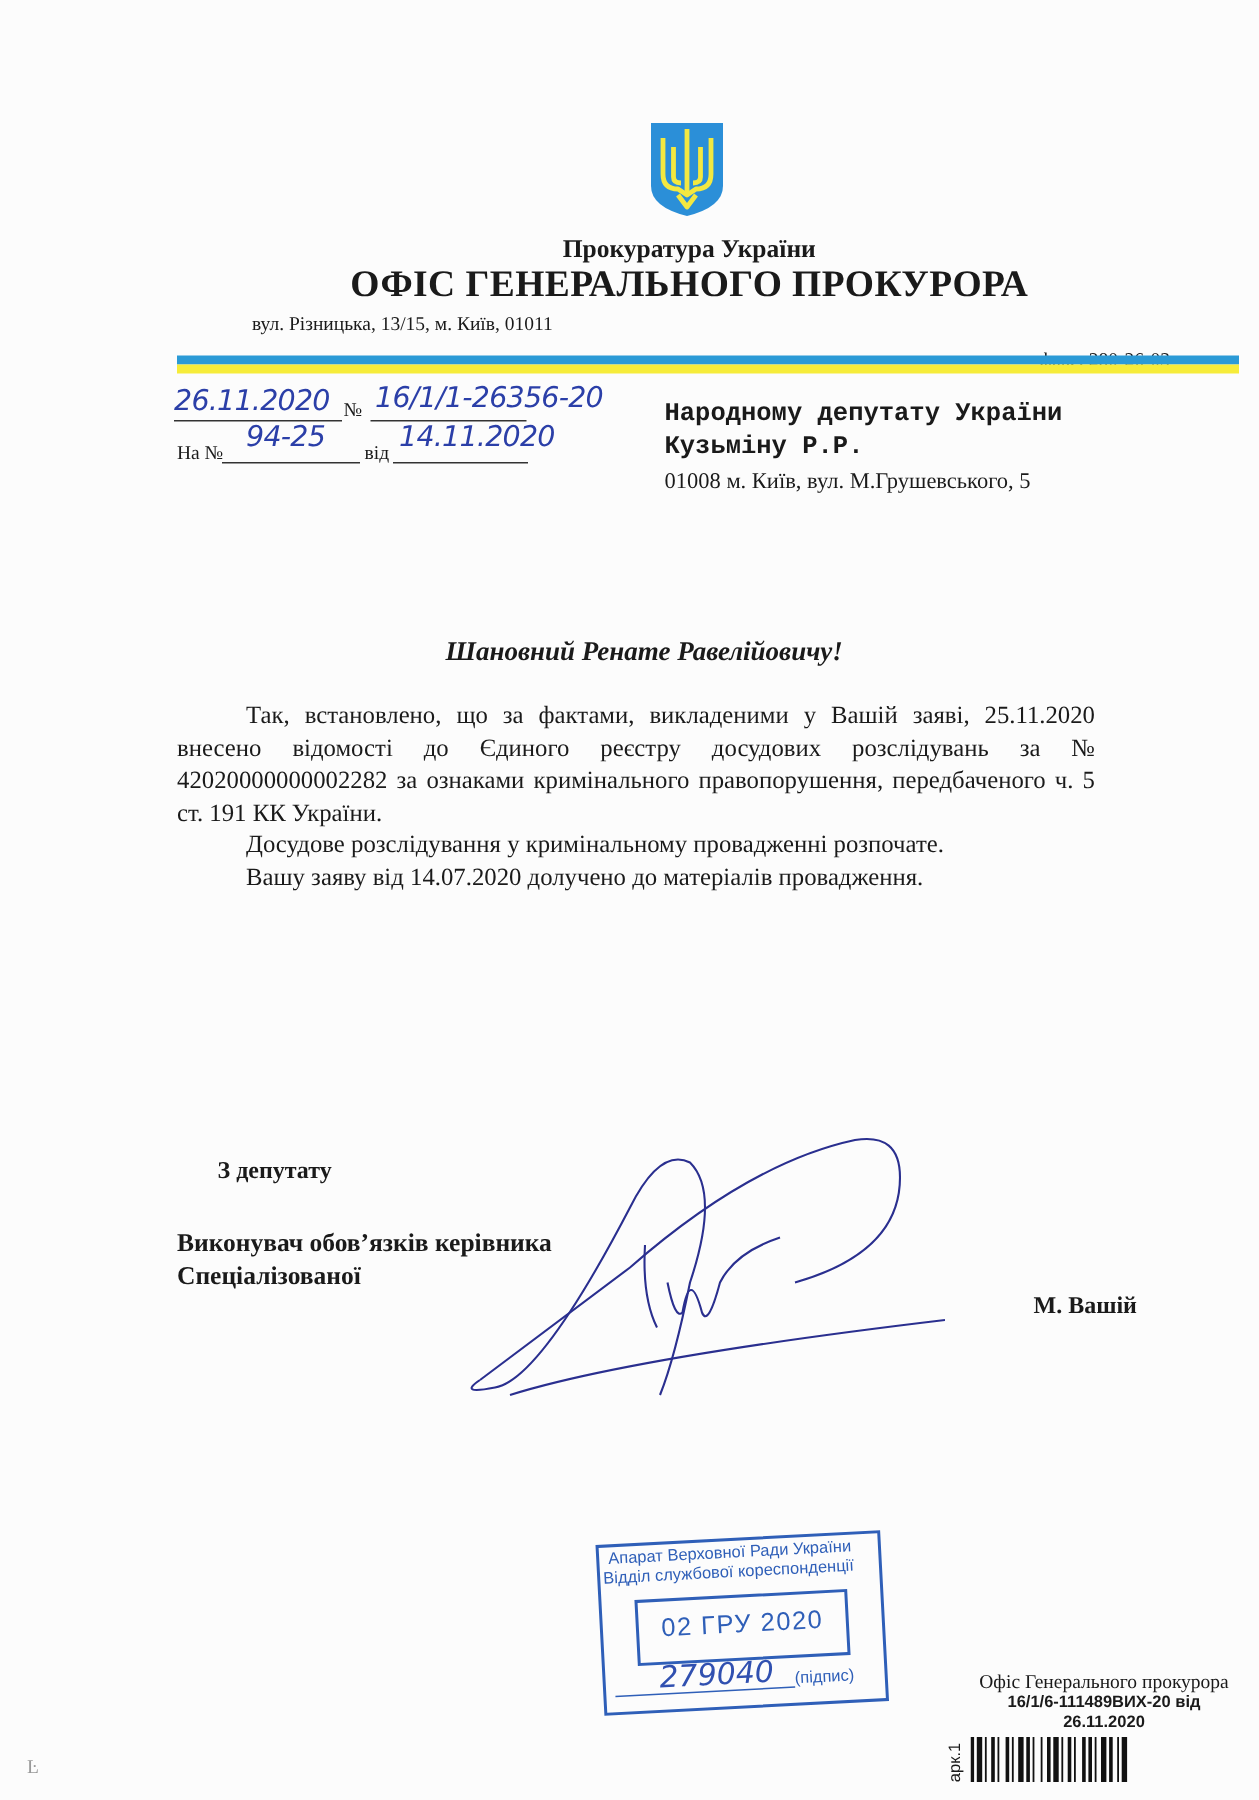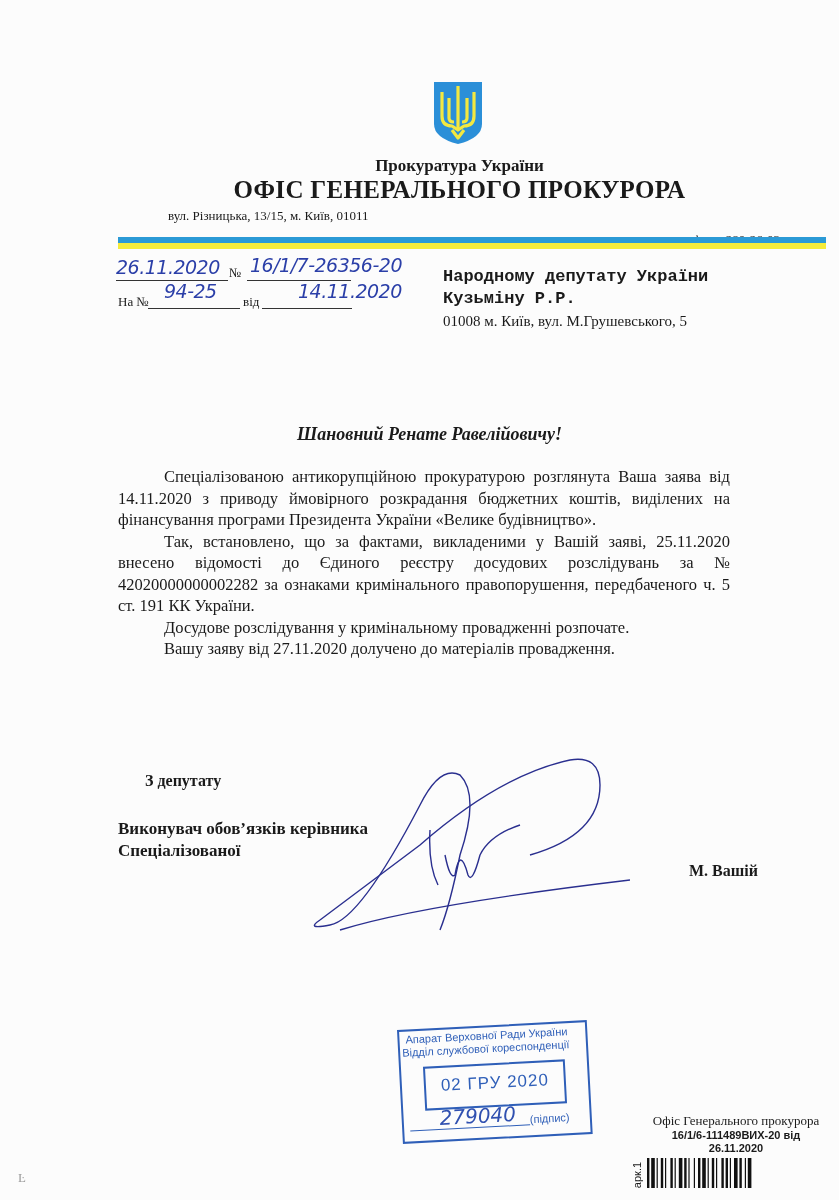--- a/index.html
+++ b/index.html
@@ -63,43 +63,42 @@
 <div class="abs org org-sub">Прокуратура України</div>
 <div class="abs org org-main">ОФІС ГЕНЕРАЛЬНОГО ПРОКУРОРА</div>
 <div class="abs addr">вул. Різницька, 13/15, м. Київ, 01011</div>
 <div class="abs fax">факс: 280-26-03</div>
 <div class="abs stripe-blue"></div>
 <div class="abs stripe-yellow"></div>
 
 <div class="abs hw" style="left:116px; top:256px;">26.11.2020</div>
 <div class="abs line" style="left:116px; top:280px; width:112px;"></div>
 <div class="abs lbl" style="left:229px; top:265px;">№</div>
-<div class="abs hw" style="left:250px; top:254px;">16/1/7-26356-20</div>
+<div class="abs hw" style="left:250px; top:254px;">16/1/1-26356-20</div>
 <div class="abs line" style="left:247px; top:280px; width:104px;"></div>
 
 <div class="abs lbl" style="left:118px; top:294px;">На №</div>
 <div class="abs hw" style="left:164px; top:280px;">94-25</div>
 <div class="abs line" style="left:148px; top:308px; width:92px;"></div>
 <div class="abs lbl" style="left:243px; top:294px;">від</div>
-<div class="abs hw" style="left:266px; top:280px;margin-left:32px;">14.11.2020</div>
+<div class="abs hw" style="left:266px; top:280px;">14.11.2020</div>
 <div class="abs line" style="left:262px; top:308px; width:90px;"></div>
 
 <div class="abs recipient">
   <div class="b">Народному депутату України</div>
   <div class="b">Кузьміну Р.Р.</div>
   <div class="n">01008 м. Київ, вул. М.Грушевського, 5</div>
 </div>
 
 <div class="abs greeting">Шановний Ренате Равелійовичу!</div>
 
 <div class="abs body">
-  <p>Спеціалізованою антикорупційною прокуратурою розглянута Ваша заява від 14.11.2020 з приводу ймовірного розкрадання бюджетних коштів, виділених на фінансування програми Президента України «Велике будівництво».</p>
   <p>Так, встановлено, що за фактами, викладеними у Вашій заяві, 25.11.2020 внесено відомості до Єдиного реєстру досудових розслідувань за № 42020000000002282 за ознаками кримінального правопорушення, передбаченого ч. 5 ст. 191 КК України.</p>
   <p>Досудове розслідування у кримінальному провадженні розпочате.</p>
-  <p>Вашу заяву від 27.11.2020 долучено до матеріалів провадження.</p>
+  <p>Вашу заяву від 14.07.2020 долучено до матеріалів провадження.</p>
 </div>
 
 <div class="abs closing">З депутату</div>
 <div class="abs sig-block">
   <div>Виконувач обов’язків керівника</div>
   <div>Спеціалізованої</div>
 </div>
 <div class="abs signer">М. Вашій</div>
 <div class="abs signature">
   <svg width="330" height="190" viewBox="0 0 330 190" fill="none" stroke="#2a2f8f" stroke-width="1.4">

